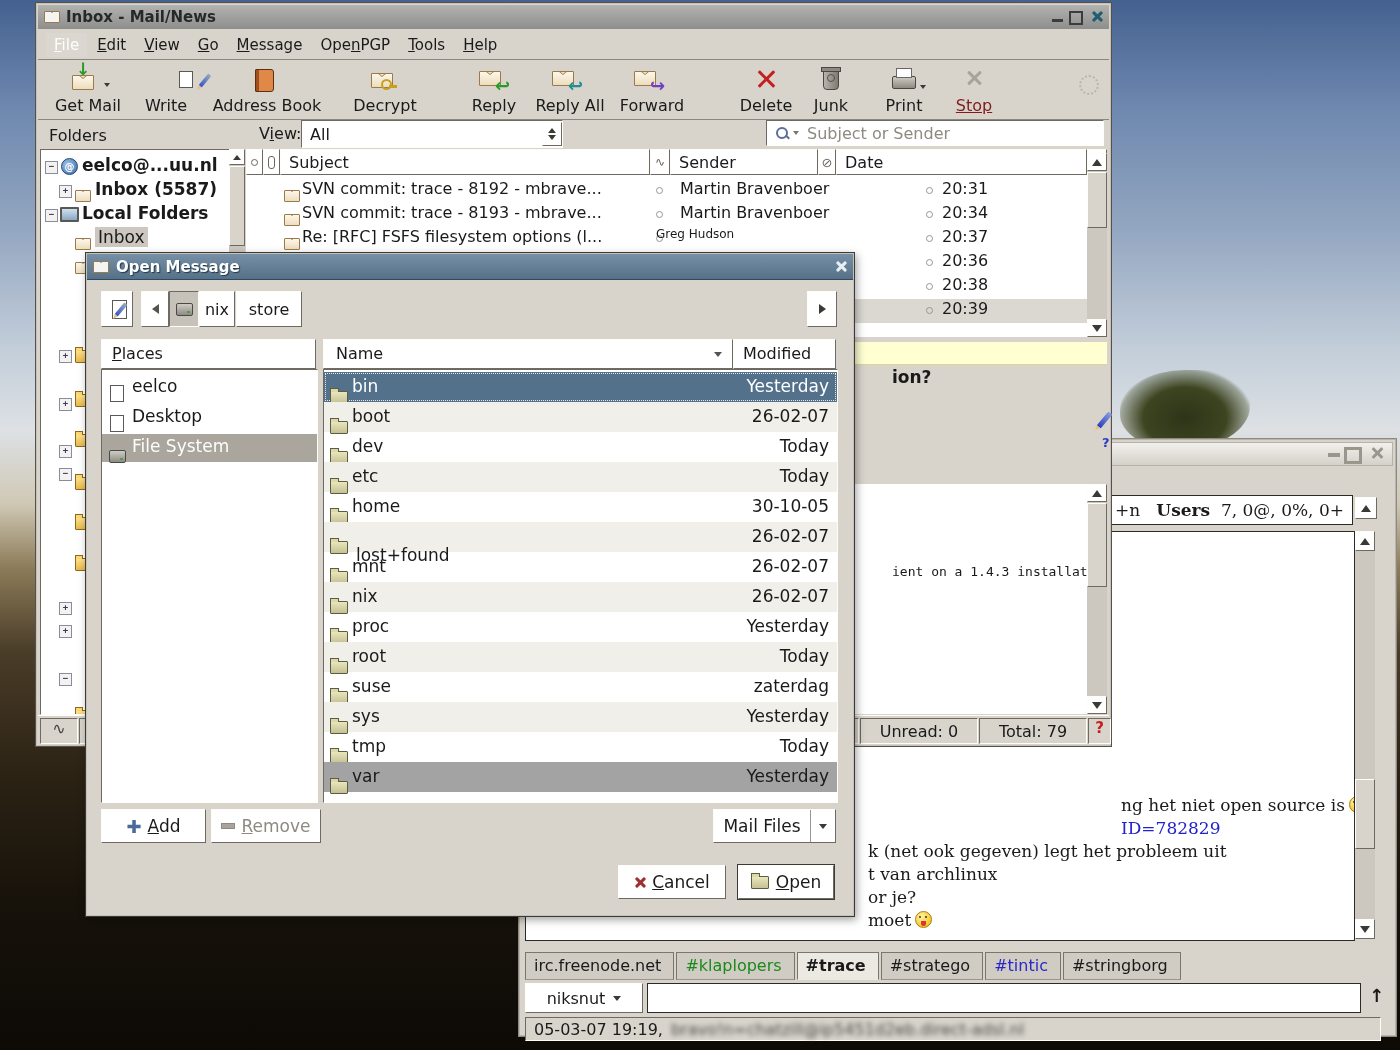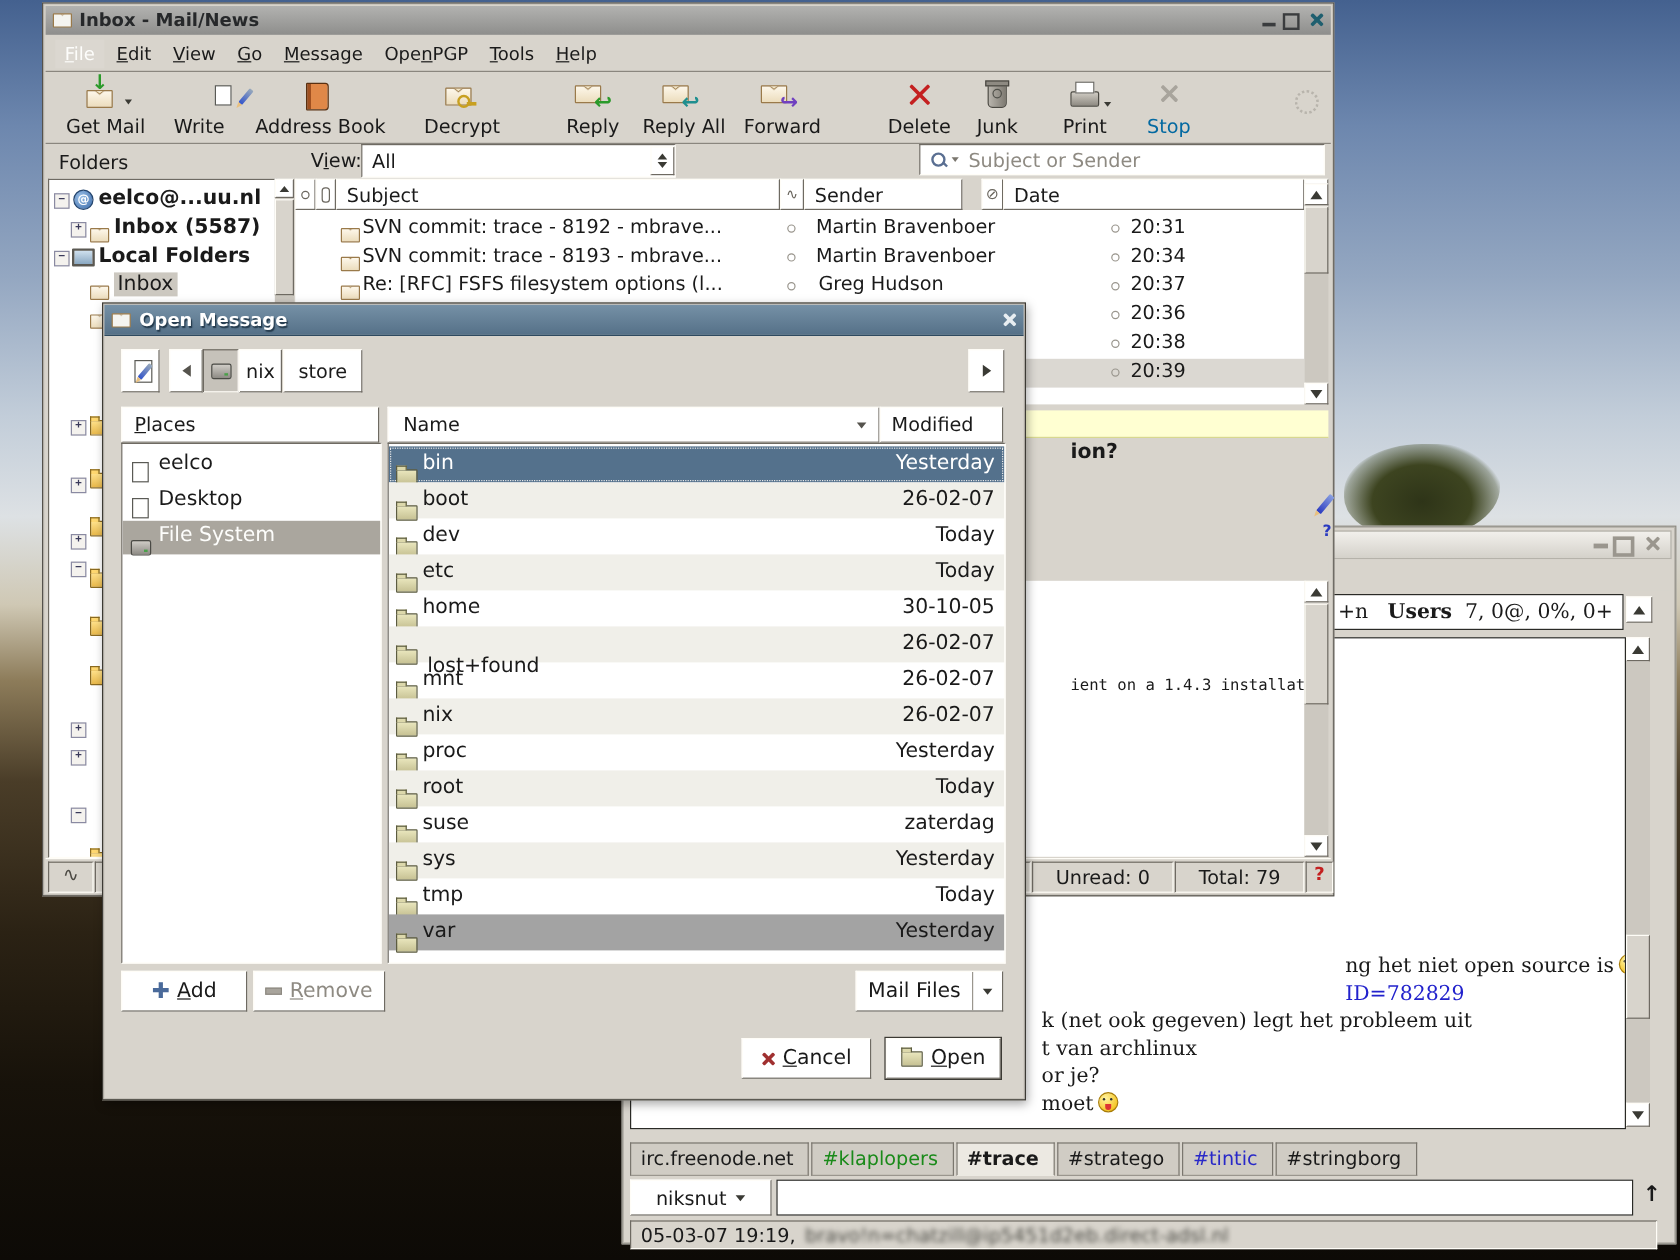--- a/index.html
+++ b/index.html
@@ -203,21 +203,21 @@
             <span class="abs" style="left:16px;top:13px;width:22px;height:11px;background:linear-gradient(#d0ccc4,#8e8a82);border:1px solid #4a4842;border-radius:2px;"></span>
             <span class="abs" style="left:20px;top:5px;width:14px;height:8px;background:#fff;border:1px solid #6a6862;"></span>
             <span class="tri down abs" style="left:44px;top:22px;border-left-width:3px;border-right-width:3px;border-top-width:4px;"></span>
           </span>
         <span class="lbl">Print</span>
       </div>
       <div class="titem" style="left:908px;width:56px;">
         <span class="ic">
             <span class="x" style="position:absolute;left:20px;top:6px;width:16px;height:18px;color:#a8a49c;"></span>
           </span>
-        <span class="lbl" style="color:#0369a1;">Stop</span>
+        <span class="lbl" style="color:#7f1d1d;text-decoration:underline;">Stop</span>
       </div>
       <div class="abs" style="right:10px;top:16px;width:16px;height:16px;border:2px dotted #b8b4ac;border-radius:50%;"></div>
     </div>
 
     <div class="abs" style="left:4px;top:118px;width:190px;height:28px;display:flex;align-items:center;padding-left:9px;box-sizing:border-box;">
       <span style="font-size:16px;">Folders</span>
     </div>
 
     <div class="abs sunken" style="left:4px;top:146px;width:189px;height:564px;background:#fff;overflow:hidden;">
       <div class="mrow" style="top:4px;">
@@ -288,21 +288,21 @@
 
     <div class="abs" style="left:210px;top:146px;width:861px;height:26px;">
       <span class="raised abs sb-btn" style="left:0;width:17px;height:26px;box-sizing:border-box;">
           <span class="dot" style="border-color:#6a665e;"></span>
         </span>
       <span class="raised abs sb-btn" style="left:17px;width:17px;height:26px;box-sizing:border-box;">
           <span style="width:5px;height:11px;border:1px solid #6a665e;border-radius:3px;display:inline-block;"></span>
         </span>
       <span class="raised abs" style="left:34px;width:370px;height:26px;box-sizing:border-box;padding:3px 0 0 8px;font-size:16px;"><span>Subject</span></span>
       <span class="raised abs sb-btn" style="left:404px;width:20px;height:26px;box-sizing:border-box;color:#6a665e;font-size:12px;">∿</span>
-      <span class="raised abs" style="left:424px;width:132px;height:26px;box-sizing:border-box;padding:3px 0 0 8px;font-size:16px;"><span>Sender</span></span>
+      <span class="raised abs" style="left:424px;width:148px;height:26px;box-sizing:border-box;padding:3px 0 0 8px;font-size:16px;"><span>Sender</span></span>
       <span class="raised abs sb-btn" style="left:572px;width:18px;height:26px;box-sizing:border-box;color:#6a665e;font-size:13px;">⊘</span>
       <span class="raised abs" style="left:590px;width:251px;height:26px;box-sizing:border-box;padding:3px 0 0 8px;font-size:16px;"><span>Date</span></span>
       <span class="raised abs sb-btn" style="left:841px;width:20px;height:26px;box-sizing:border-box;color:#6a665e;font-size:12px;">▦</span>
     </div>
 
     <div class="abs" style="left:210px;top:172px;width:841px;height:162px;background:#fff;overflow:hidden;">
       <div class="mrow" style="top:4px;">
         <span class="env sm abs" style="left:38px;top:5px;"></span>
         <span class="abs" style="left:56px;top:0;font-size:16px;white-space:nowrap;width:340px;overflow:hidden;">SVN commit: trace - 8192 - mbrave...</span>
         <span class="dot abs" style="left:410px;top:8px;"></span>
@@ -315,21 +315,21 @@
         <span class="abs" style="left:56px;top:0;font-size:16px;white-space:nowrap;width:340px;overflow:hidden;">SVN commit: trace - 8193 - mbrave...</span>
         <span class="dot abs" style="left:410px;top:8px;"></span>
         <span class="abs" style="left:434px;top:0;font-size:16px;">Martin Bravenboer</span>
         <span class="dot abs" style="left:680px;top:8px;"></span>
         <span class="abs" style="left:696px;top:0;font-size:16px;">20:34</span>
       </div>
       <div class="mrow" style="top:52px;">
         <span class="env sm abs" style="left:38px;top:5px;"></span>
         <span class="abs" style="left:56px;top:0;font-size:16px;white-space:nowrap;width:340px;overflow:hidden;">Re: [RFC] FSFS filesystem options (l...</span>
         <span class="dot abs" style="left:410px;top:8px;"></span>
-        <span class="abs" style="left:436px;top:0;font-size:16px;">Greg Hudson</span>
+        <span class="abs" style="left:410px;top:0;font-size:12px;">Greg Hudson</span>
         <span class="dot abs" style="left:680px;top:8px;"></span>
         <span class="abs" style="left:696px;top:0;font-size:16px;">20:37</span>
       </div>
       <div class="mrow" style="top:76px;">
         <span class="env sm abs" style="left:38px;top:5px;"></span>
         <span class="abs" style="left:56px;top:0;font-size:16px;white-space:nowrap;width:340px;overflow:hidden;">SVN commit: trace - 8194 - mbrave...</span>
         <span class="dot abs" style="left:410px;top:8px;"></span>
         <span class="abs" style="left:434px;top:0;font-size:16px;white-space:nowrap;width:150px;overflow:hidden;">Martin Bravenboer</span>
         <span class="dot abs" style="left:680px;top:8px;"></span>
         <span class="abs" style="left:696px;top:0;font-size:16px;">20:36</span>

